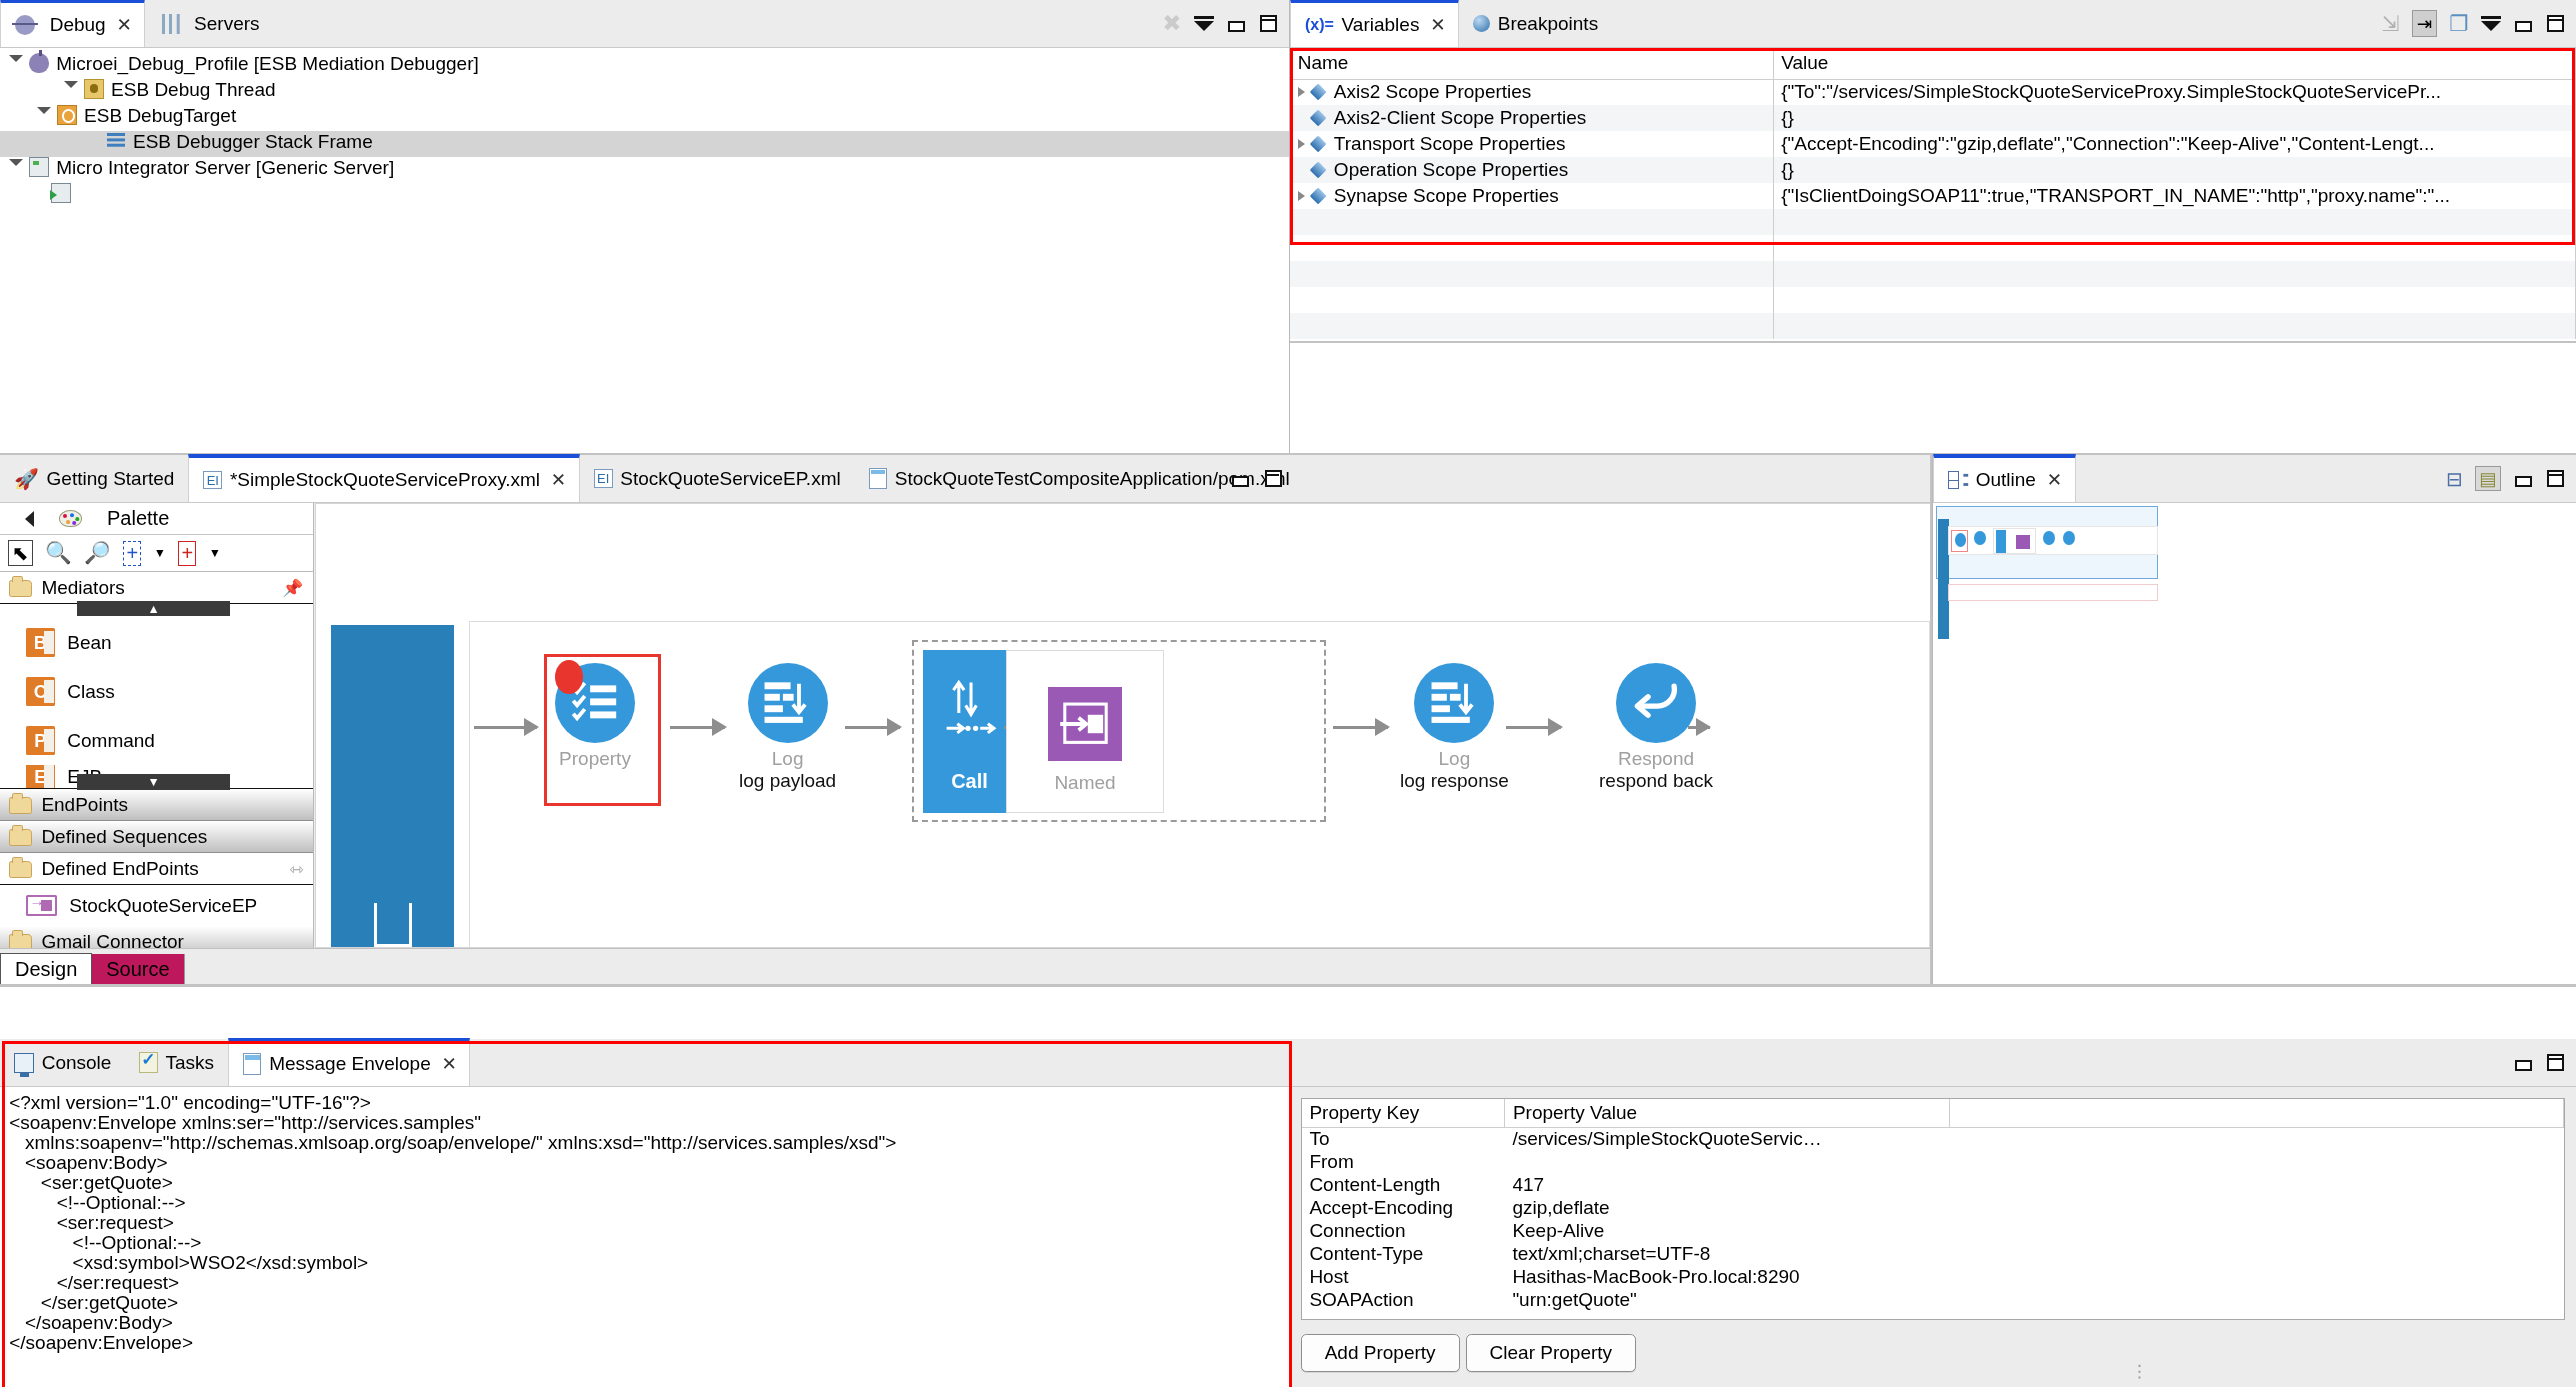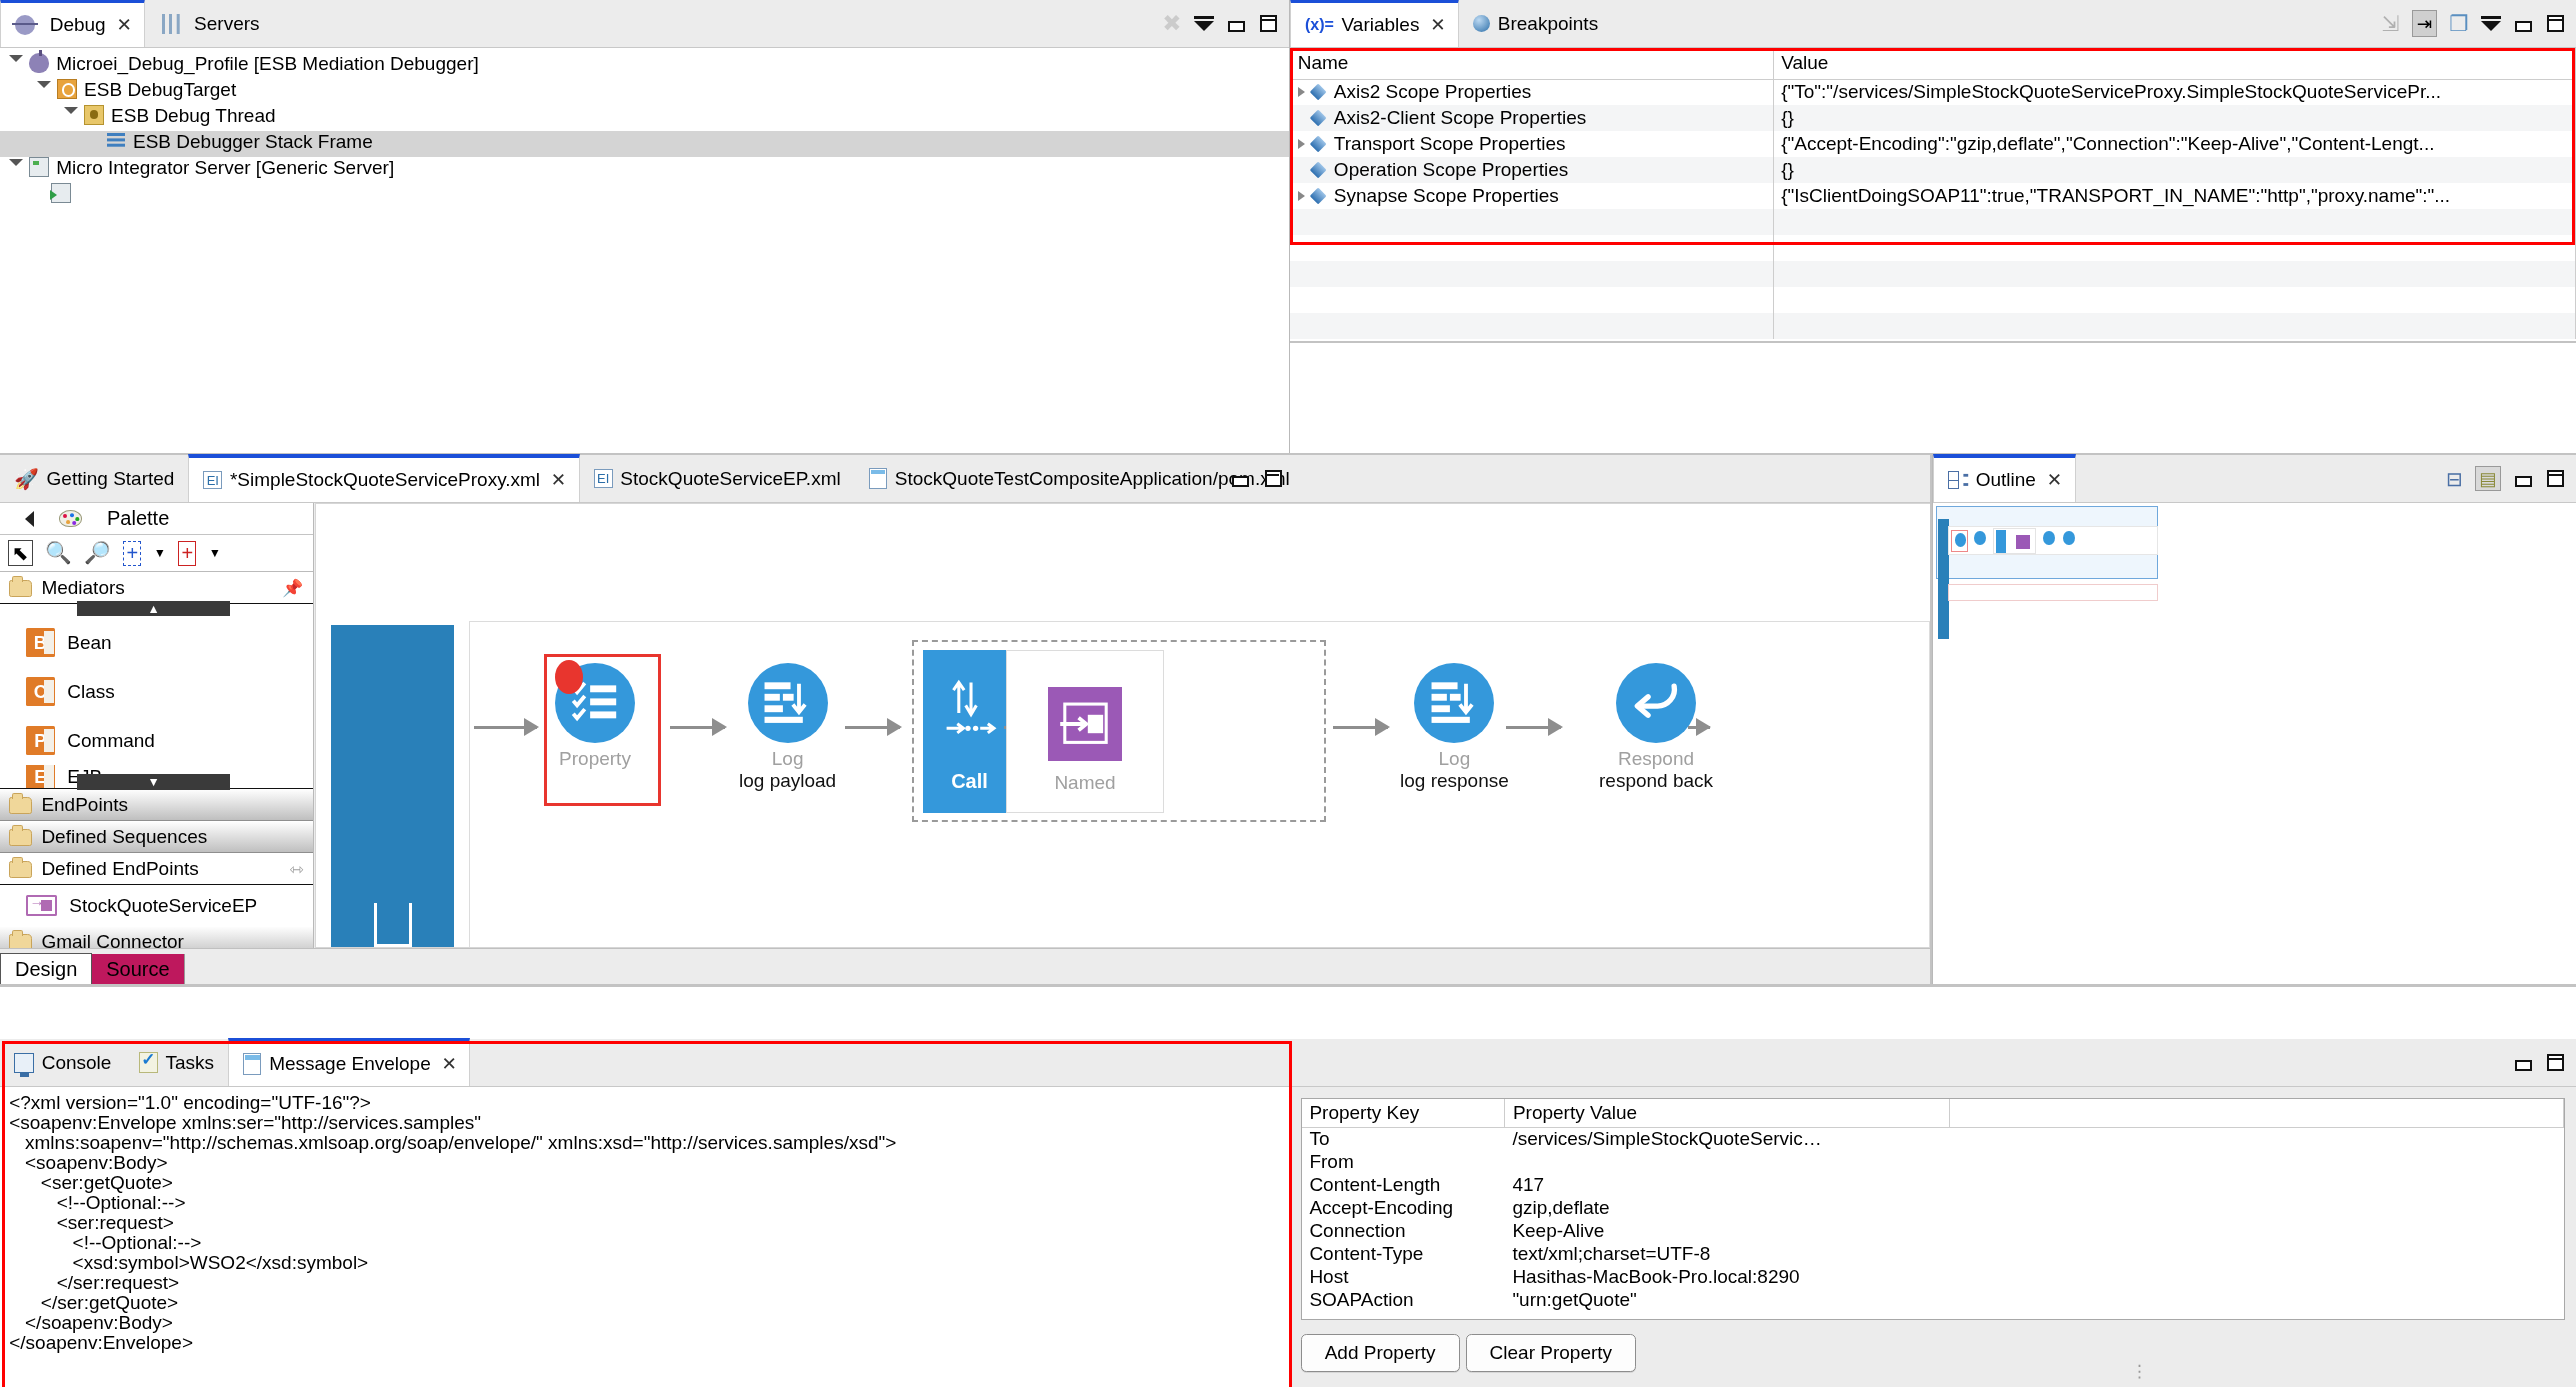--- a/index.html
+++ b/index.html
@@ -247,29 +247,29 @@
       <span class="winbtn max"></span>
     </div>
   </div>
 
   <div class="tree">
     <div class="tree-row" style="padding-left:9.2px">
       <i class="twisty open"></i>
         <span class="ic ic-bug"></span>
       <span>Microei_Debug_Profile [ESB Mediation Debugger]</span>
     </div>
+    <div class="tree-row" style="padding-left:64px">
+      <i class="twisty open"></i>
+        <span class="ic ic-thread"></span>
+      <span>ESB Debug Thread</span>
+    </div>
     <div class="tree-row" style="padding-left:37px">
       <i class="twisty open"></i>
         <span class="ic ic-target"></span>
       <span>ESB DebugTarget</span>
-    </div>
-    <div class="tree-row" style="padding-left:64px">
-      <i class="twisty open"></i>
-        <span class="ic ic-thread"></span>
-      <span>ESB Debug Thread</span>
     </div>
     <div class="tree-row selected" style="padding-left:106px">
       <span class="ic ic-frame"></span>
       <span>ESB Debugger Stack Frame</span>
     </div>
     <div class="tree-row" style="padding-left:9.2px">
       <i class="twisty open"></i>
         <span class="ic ic-server"></span>
       <span>Micro Integrator Server [Generic Server]</span>
     </div>

